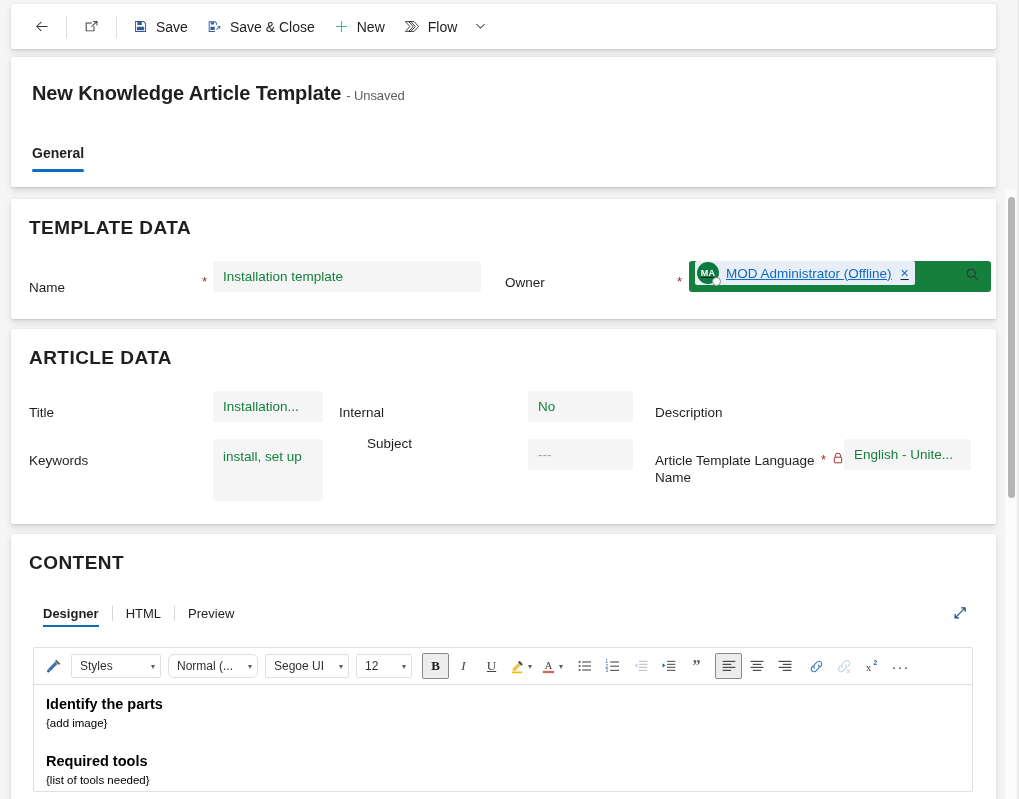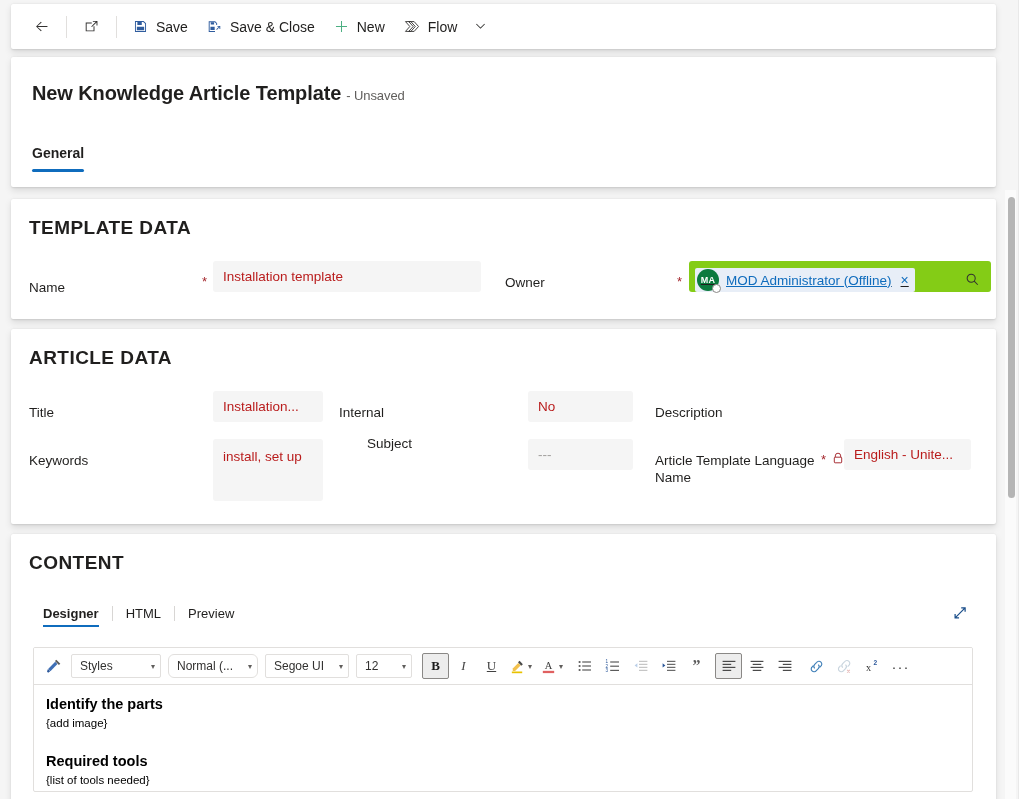--- a/index.html
+++ b/index.html
@@ -138,43 +138,43 @@
     position: absolute;
     width: 12px;
     height: 13px;
   }
   .field-box {
     position: absolute;
     background: #f5f5f5;
     border: none;
     border-radius: 3px;
     font-size: 13.5px;
-    color: #b91c1c;
+    color: #15803d;
     font-family: inherit;
     box-sizing: border-box;
     padding: 0 10px;
     display: flex;
     align-items: center;
     cursor: text;
     outline: none;
   }
   .field-box.multiline {
     align-items: flex-start;
     padding-top: 10px;
   }
   .field-box.muted { color: #a19f9d; }
 
   
   .lookup {
     position: absolute;
-    background: #84cc16;
+    background: #15803d;
     border-radius: 3px;
     box-sizing: border-box;
     display: flex;
-    align-items: flex-end;
+    align-items: flex-start;
     padding: 0 6px 0 6px;
     text-decoration: underline;
   }
   .lookup-chip {
     display: flex;
     align-items: center;
     gap: 7px;
     background: #e8eef7;
     border-radius: 2px;
     height: 24px;

